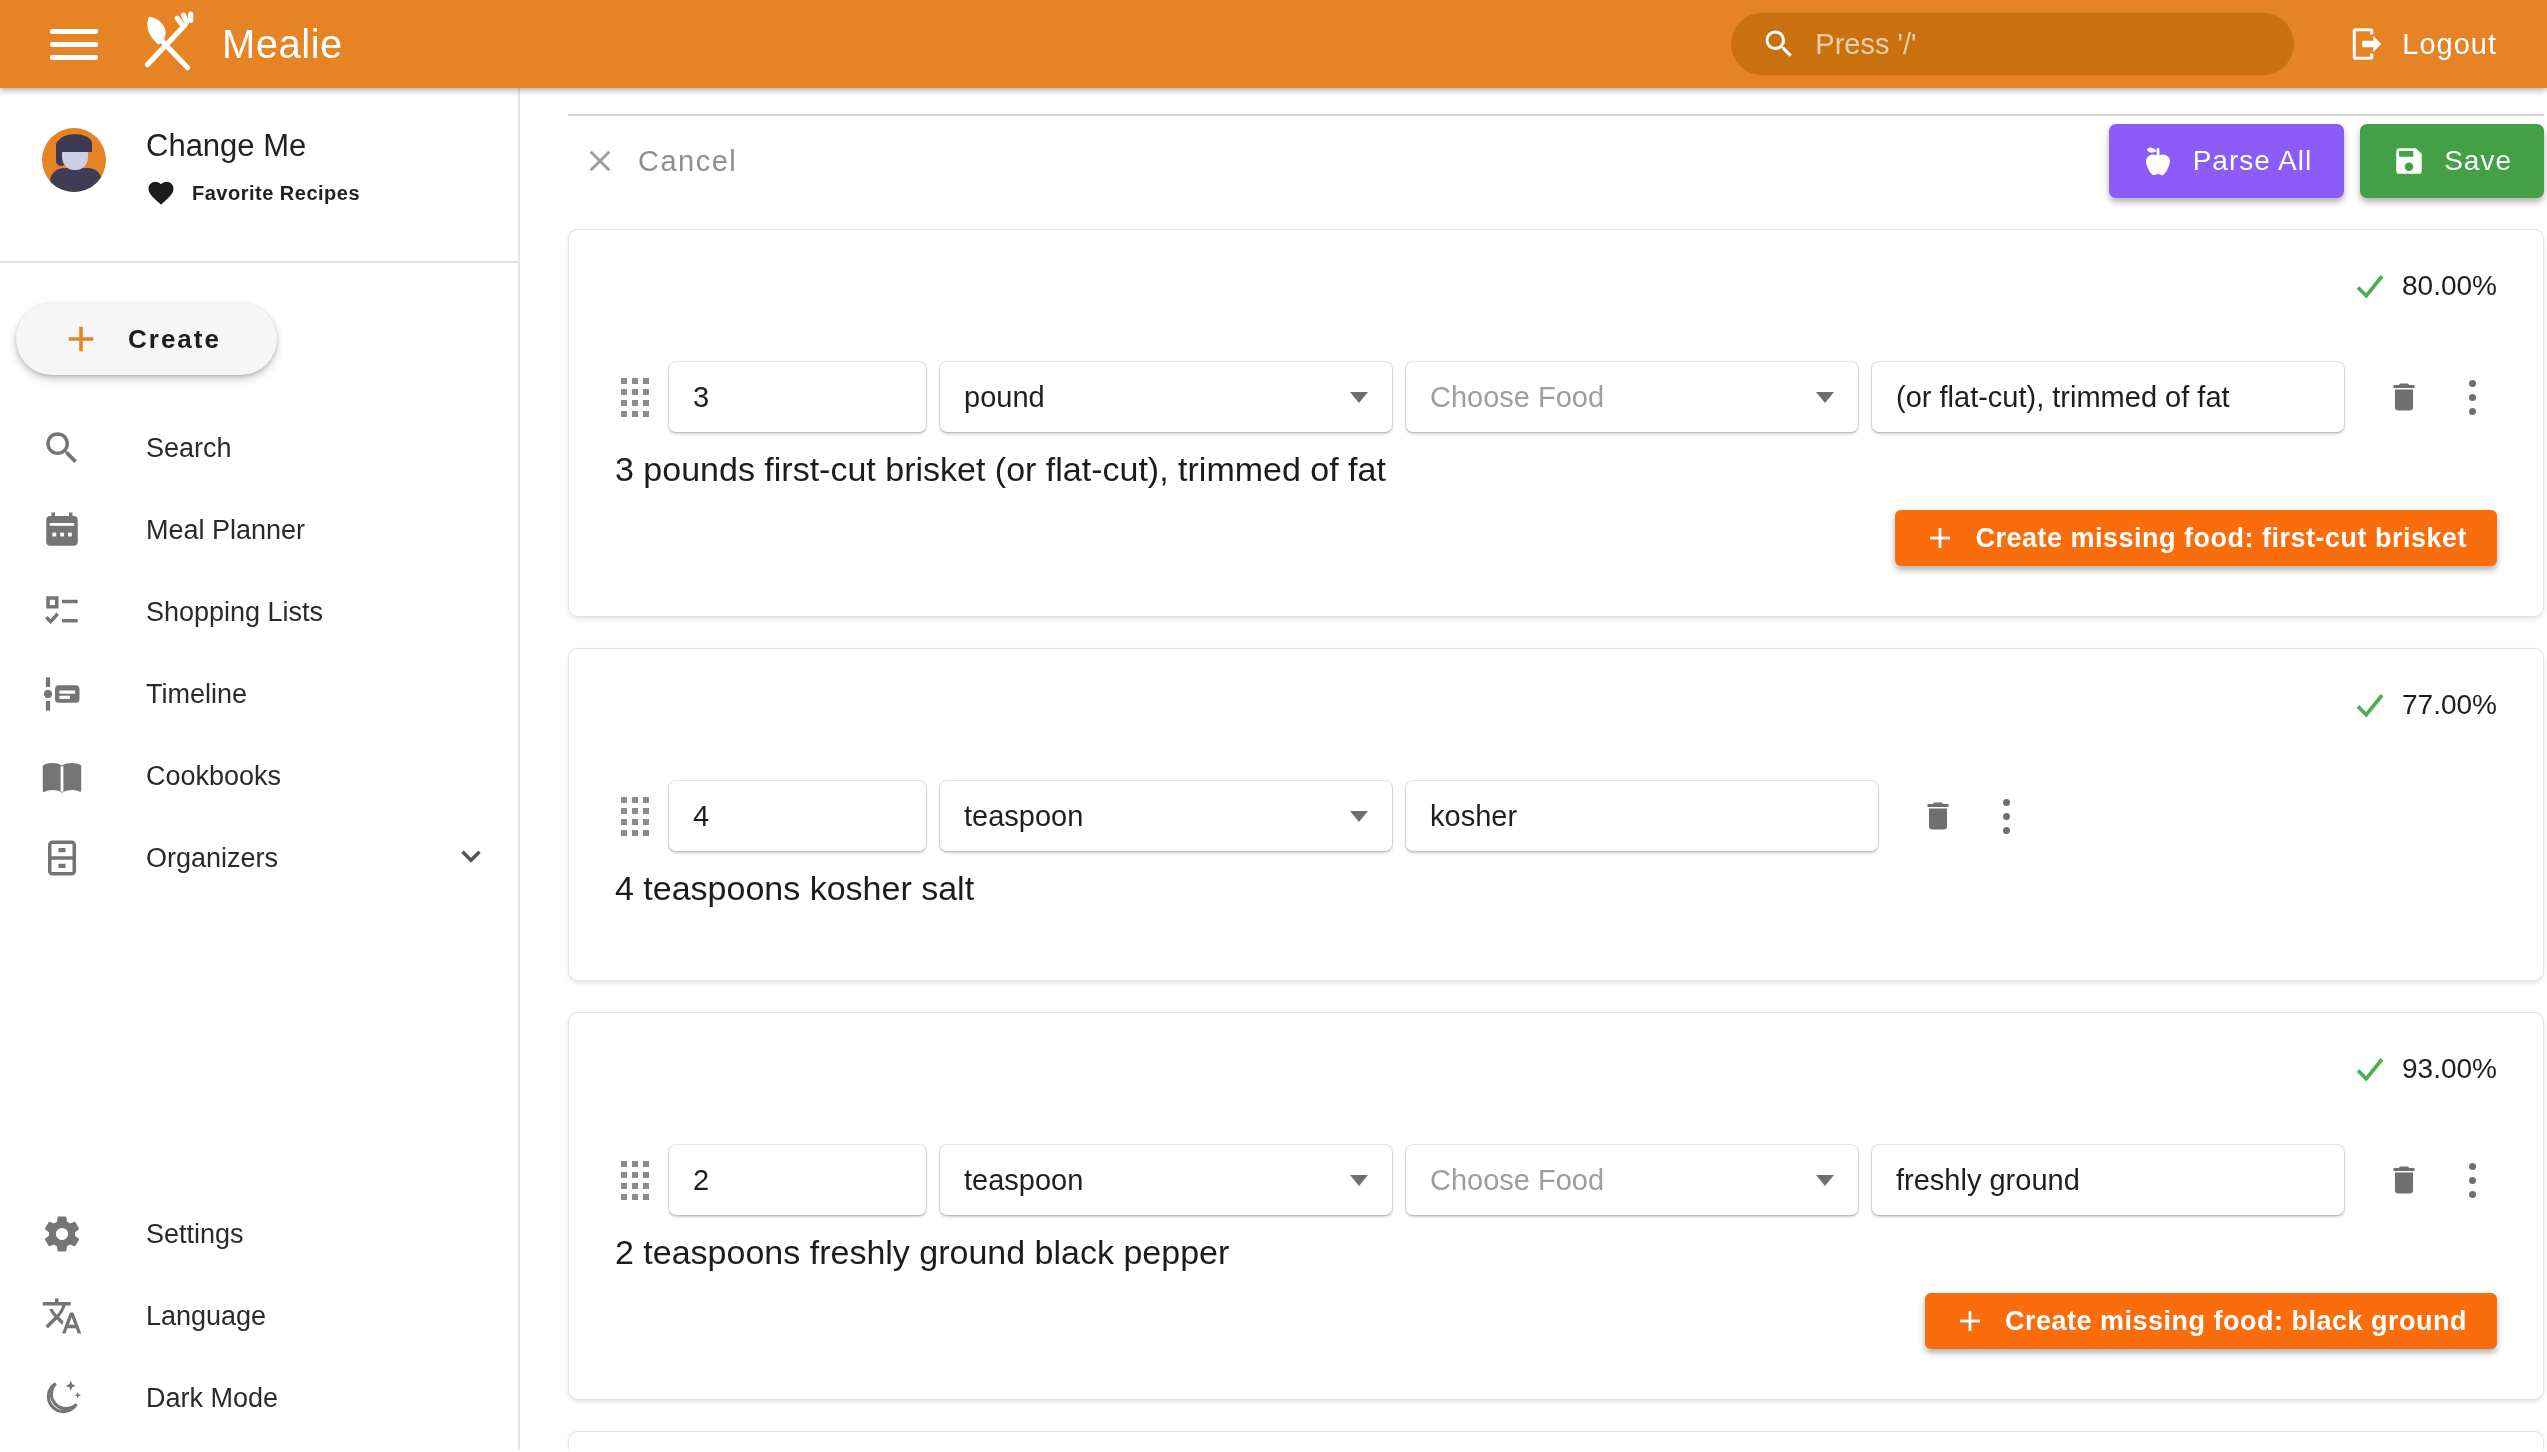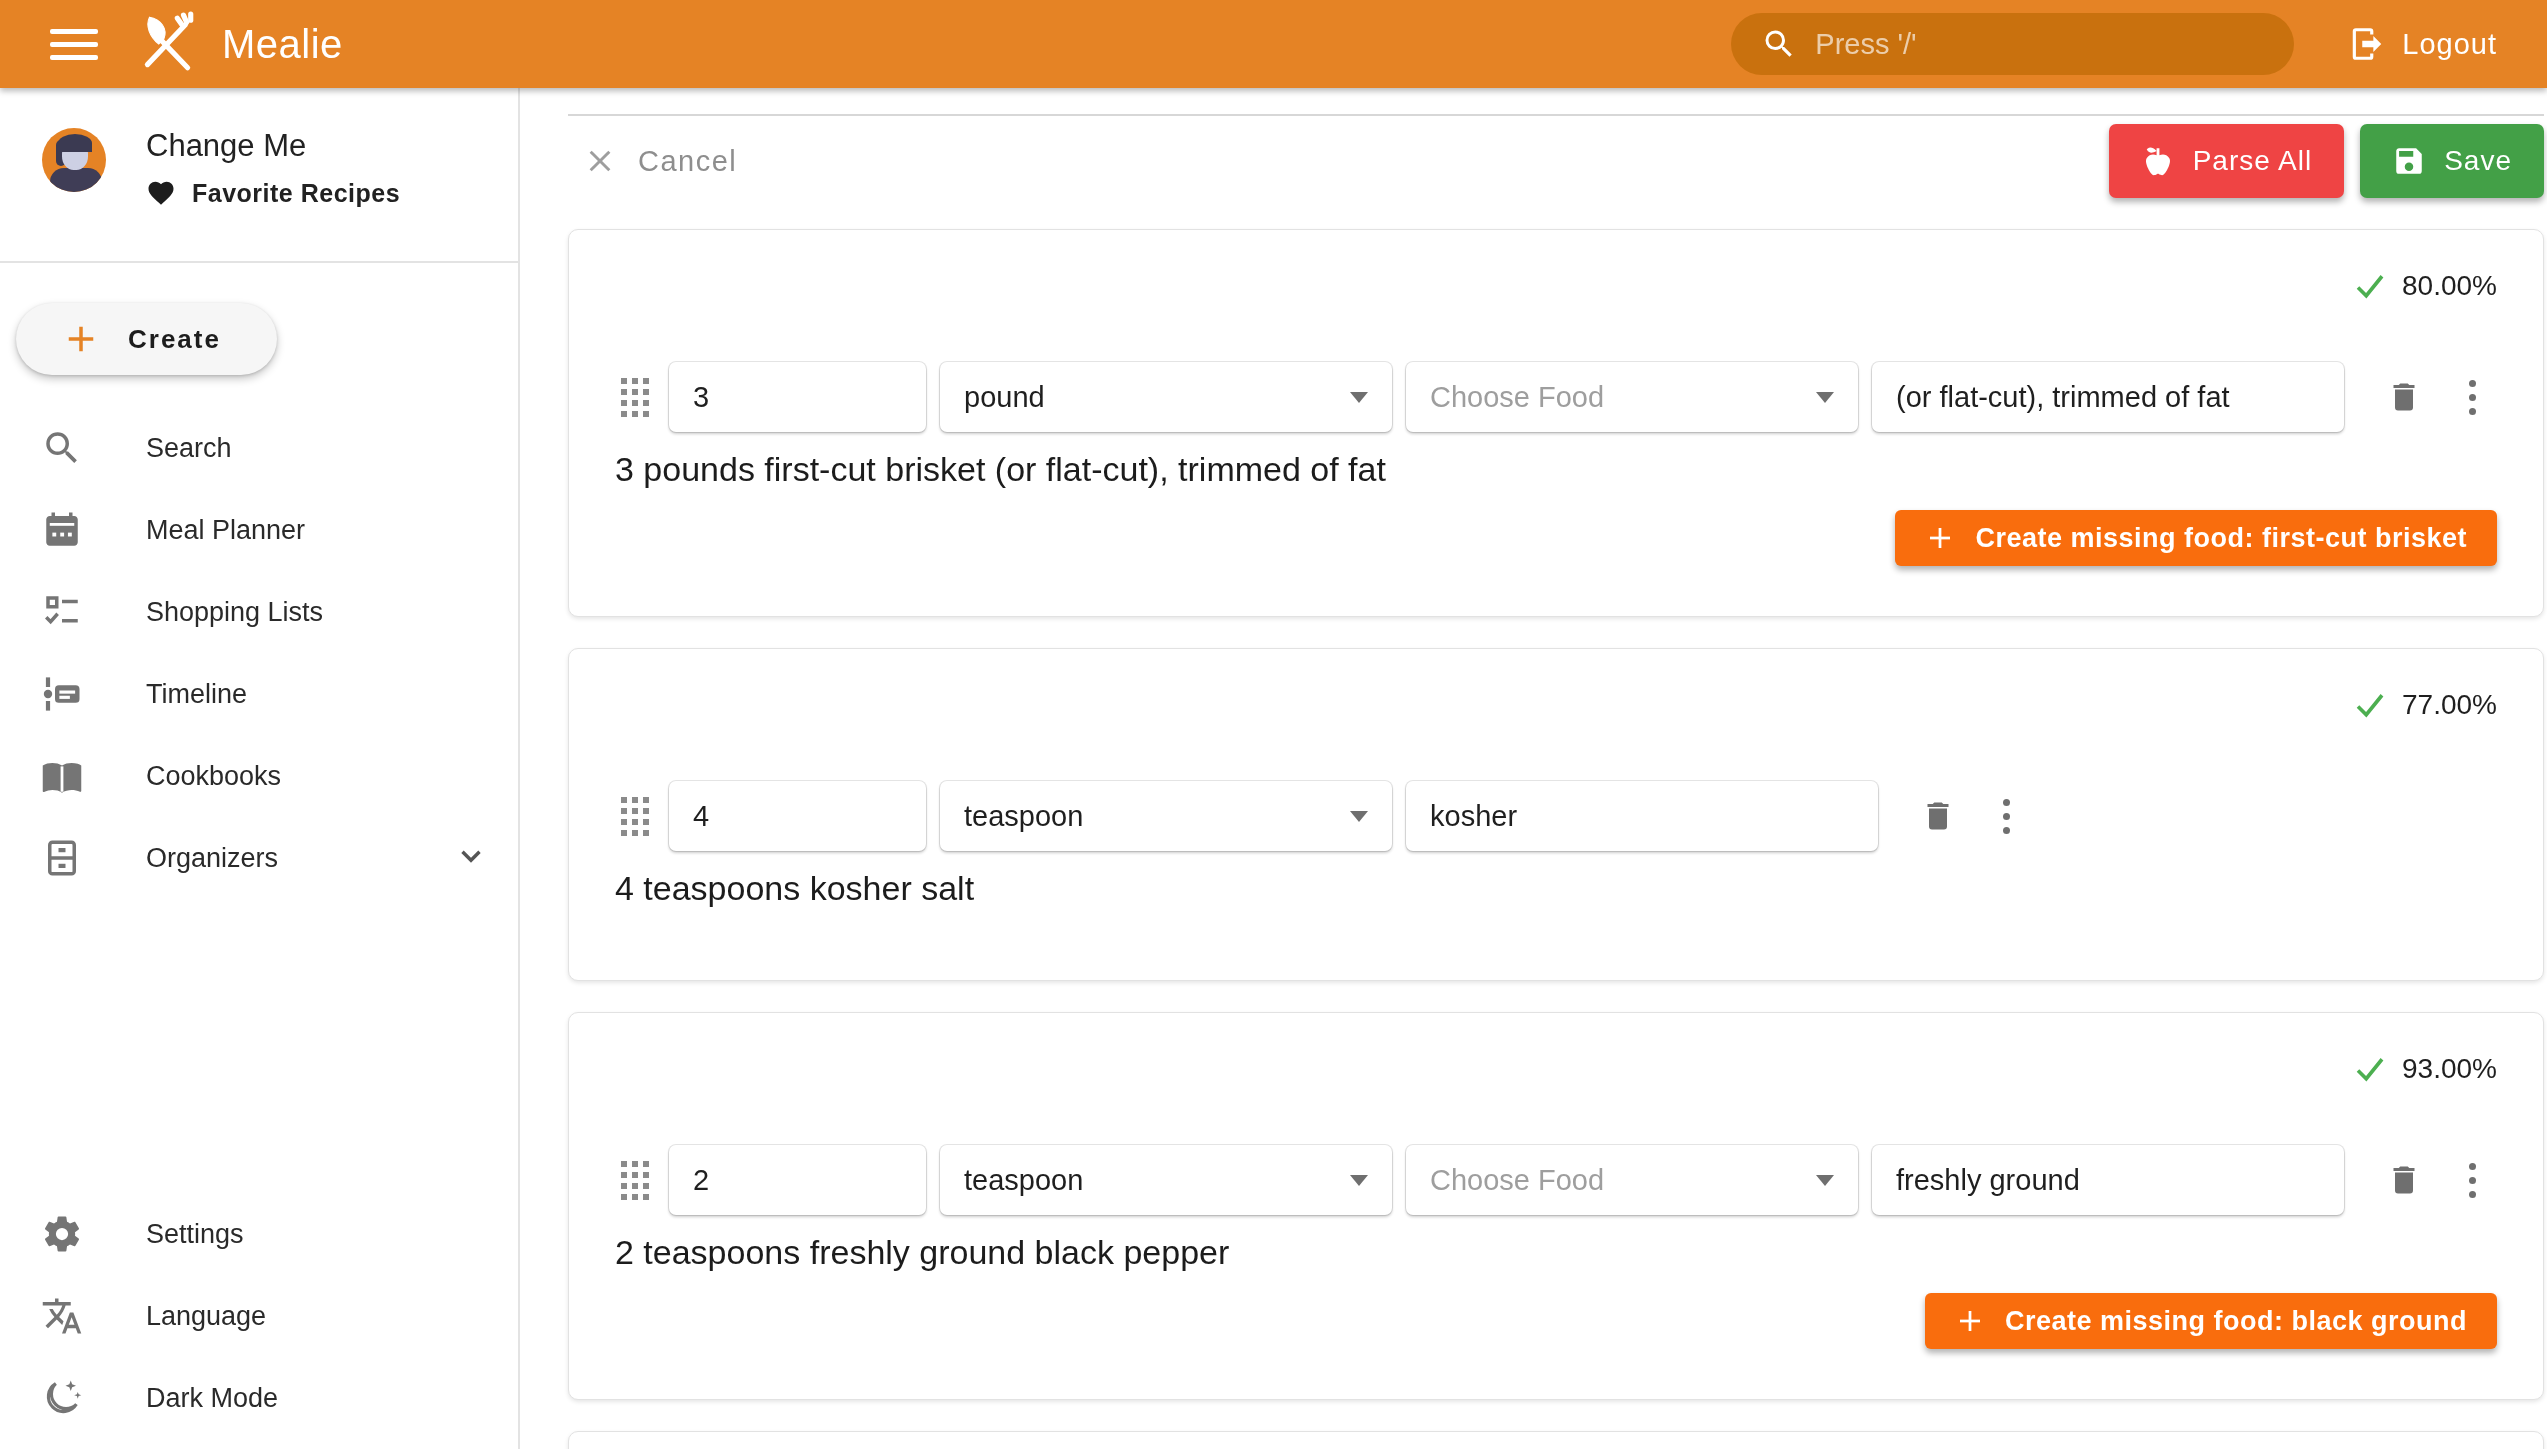--- a/index.html
+++ b/index.html
@@ -41,21 +41,21 @@
   .avatar .hair { position:absolute; left:16px; top:6px; width:34px; height:18px;
                   border-radius:50% 50% 0 0; background:#3b3a52; }
   .avatar .hairside { position:absolute; left:14px; top:12px; width:10px; height:26px;
                   border-radius:6px; background:#3b3a52; }
   .avatar .body { position:absolute; left:8px; top:40px; width:52px; height:28px;
                   border-radius:14px 14px 0 0; background:#3f3d56; }
   .usertext { margin-left:40px; }
   .username { font-size:31px; color:#222; }
   .favrow { margin-top:14px; display:flex; align-items:center; gap:16px; cursor:pointer; }
   .favrow svg { flex:none; }
-  .favlabel { font-size:25px; font-weight:600; letter-spacing:0.5px; color:#222; }
+  .favlabel { font-size:20px; font-weight:600; letter-spacing:0.5px; color:#222; }
   .sidebar-divider { height:2px; background:#e3e3e3; margin-top:28px; }
   .createbtn { margin:40px 0 10px 16px; width:261px; height:72px; border-radius:36px;
                border:none; background:#f6f6f6; display:flex; align-items:center; gap:26px;
                padding:0 0 0 44px; cursor:pointer;
                box-shadow:0 4px 8px rgba(0,0,0,0.22), 0 1px 3px rgba(0,0,0,0.15);
                font-family:"Liberation Sans", sans-serif; }
   .createbtn .lbl { font-size:26px; font-weight:600; letter-spacing:2px; color:#1d1d1d; }
   .navlist { margin-top:22px; }
   .navitem { height:82px; display:flex; align-items:center; padding:0 30px 0 40px;
              cursor:pointer; }
@@ -70,21 +70,21 @@
   .scroll-divider { position:absolute; top:26px; left:48px; width:1976px; height:2px; background:#d7d7d7; }
   .toolbar { margin-top:36px; width:1976px; height:74px; display:flex; align-items:center; }
   .cancelbtn { display:flex; align-items:center; gap:22px; border:none; background:transparent;
                padding:0 16px; height:64px; cursor:pointer; color:#8e8e8e; font-size:29px;
                font-weight:500; letter-spacing:1.5px; font-family:"Liberation Sans", sans-serif; }
   .toolbar .sp { flex:1; }
   .btn { display:flex; align-items:center; justify-content:center; gap:18px; height:74px;
          border:none; border-radius:7px; cursor:pointer; color:#fff; font-size:28px;
          font-weight:500; letter-spacing:1px; font-family:"Liberation Sans", sans-serif;
          box-shadow:0 4px 6px rgba(0,0,0,0.3); padding:0 32px; }
-  .btn.blue { background:#ef4444; margin-right:16px; }
+  .btn.blue { background:#8b5cf6; margin-right:16px; }
   .btn.green { background:#43A047; }
 
   .cards { margin-top:31px; width:1976px; display:flex; flex-direction:column; gap:31px; }
   .card { background:#fff; border:1px solid #e2e2e2; border-radius:10px;
           box-shadow:0 2px 4px rgba(0,0,0,0.10); padding:36px 46px 0 46px; }
   .statusrow { height:40px; display:flex; align-items:center; justify-content:flex-end; gap:14px; }
   .conf { font-size:28px; color:#1f1f1f; }
   .fieldsrow { margin-top:56px; display:flex; align-items:center; gap:14px; }
   .draghandle { width:40px; height:52px; display:grid; grid-template-columns:repeat(3,6px);
                 grid-template-rows:repeat(4,6px); gap:5px; align-content:center; justify-content:center;

